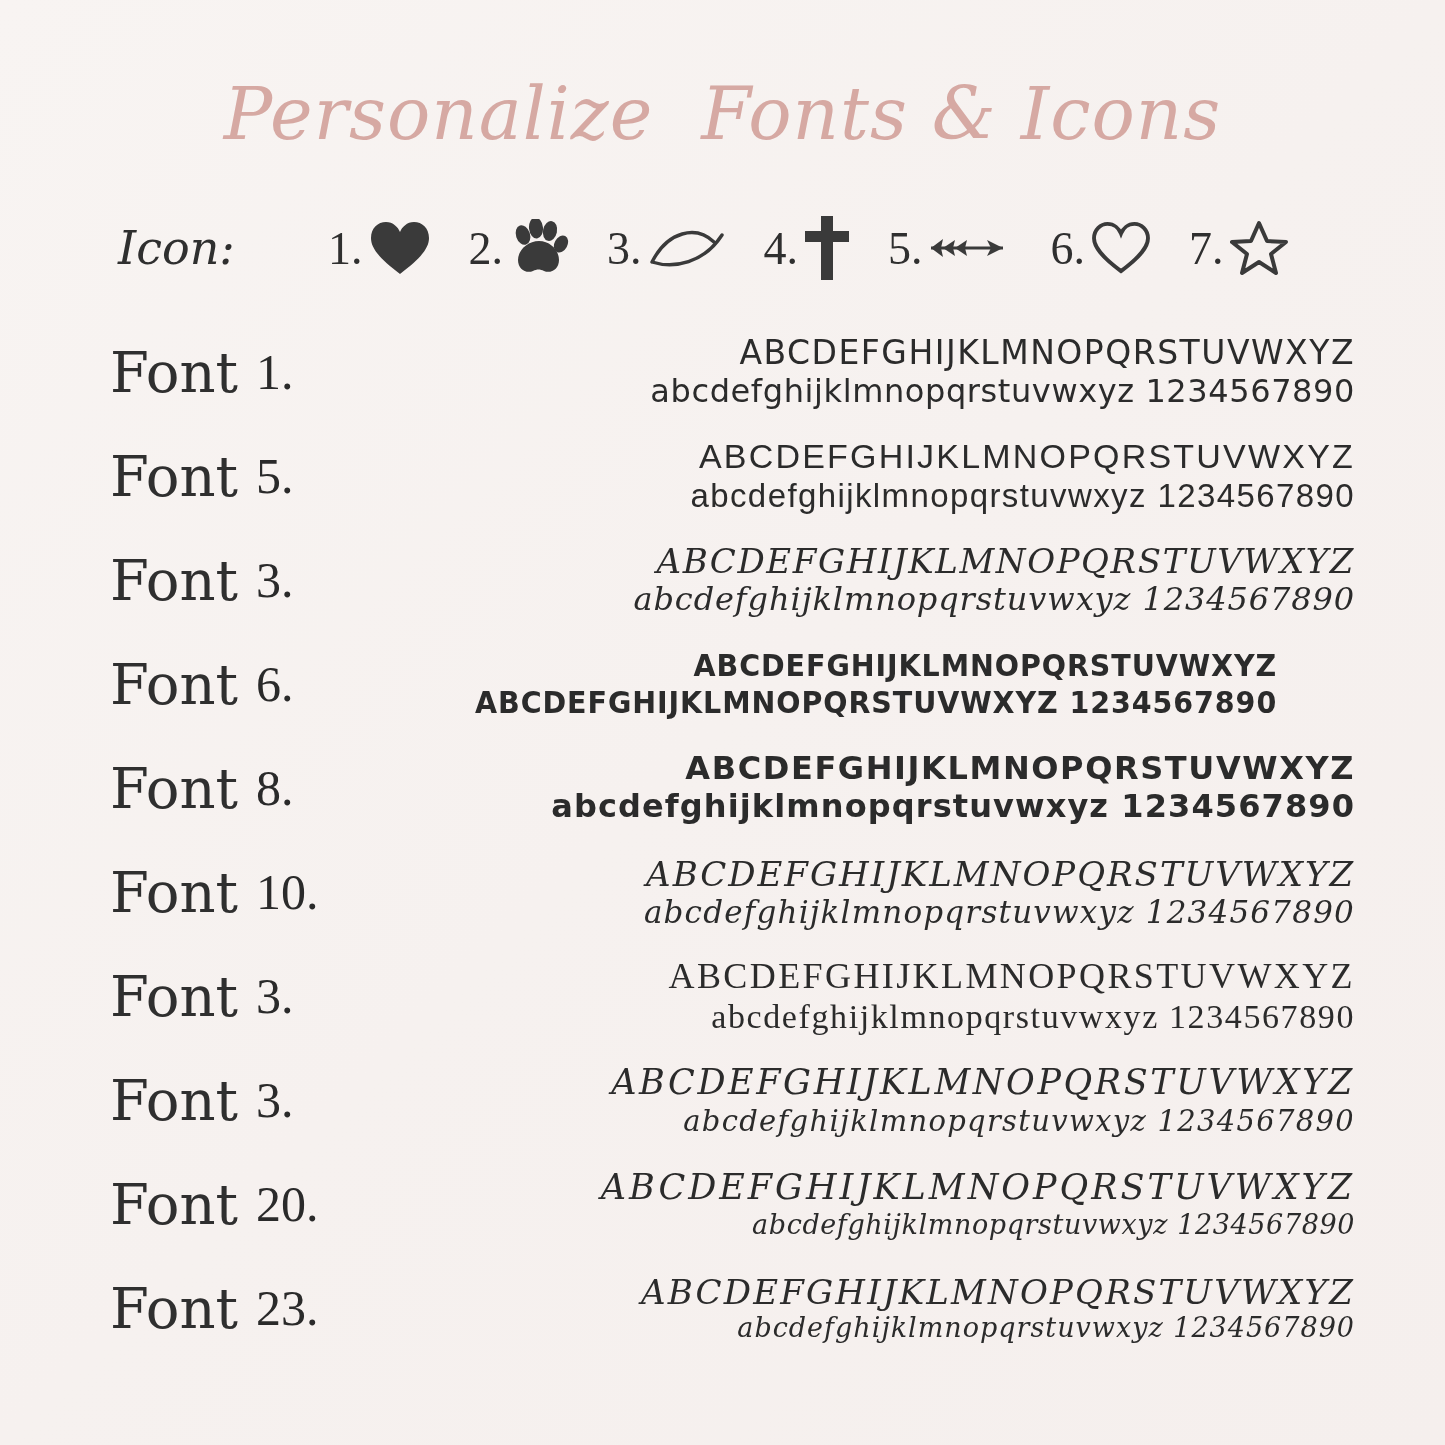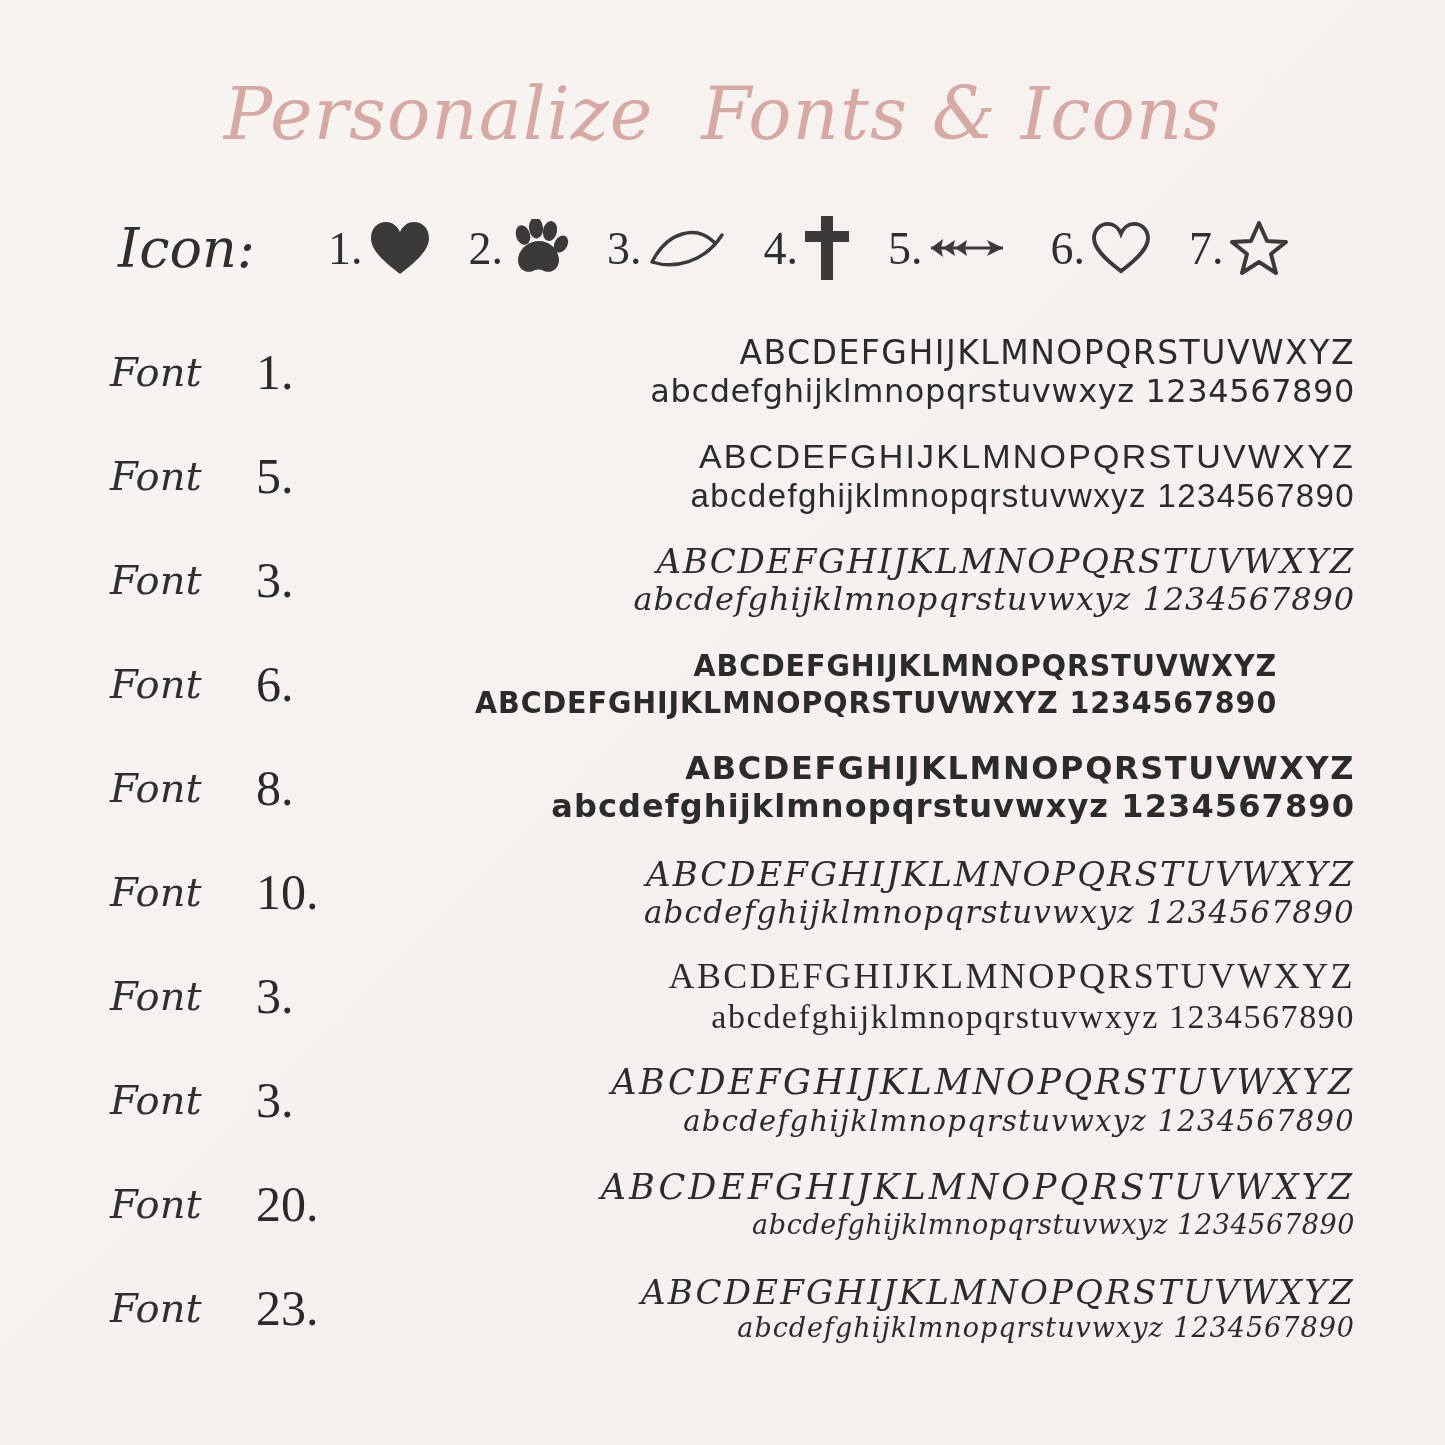--- a/index.html
+++ b/index.html
@@ -44,21 +44,21 @@
     top: 216px;
     left: 118px;
     width: 1220px;
     display: flex;
     align-items: center;
     justify-content: flex-start;
   }
   .icon-label {
     font-family: "DejaVu Serif", serif;
     font-style: italic;
-    font-size: 54px;
+    font-size: 46px;
     color: #2f2f2f;
     width: 210px;
     flex: 0 0 auto;
   }
   .icon-item {
     display: flex;
     align-items: center;
     flex: 0 0 auto;
     margin-right: 38px;
   }
@@ -82,22 +82,21 @@
     left: 110px;
     width: 1245px;
   }
   .font-row {
     display: flex;
     align-items: center;
     height: 104px;
   }
   .font-word {
     font-family: "DejaVu Serif", serif;
-    font-style: italic;
-    font-size: 40px;
+    font-size: 56px;
     color: #2f2f2f;
     width: 132px;
     flex: 0 0 auto;
   }
   .font-num {
     font-family: "Liberation Serif", serif;
     font-size: 50px;
     color: #2a2a2a;
     width: 140px;
     flex: 0 0 auto;

